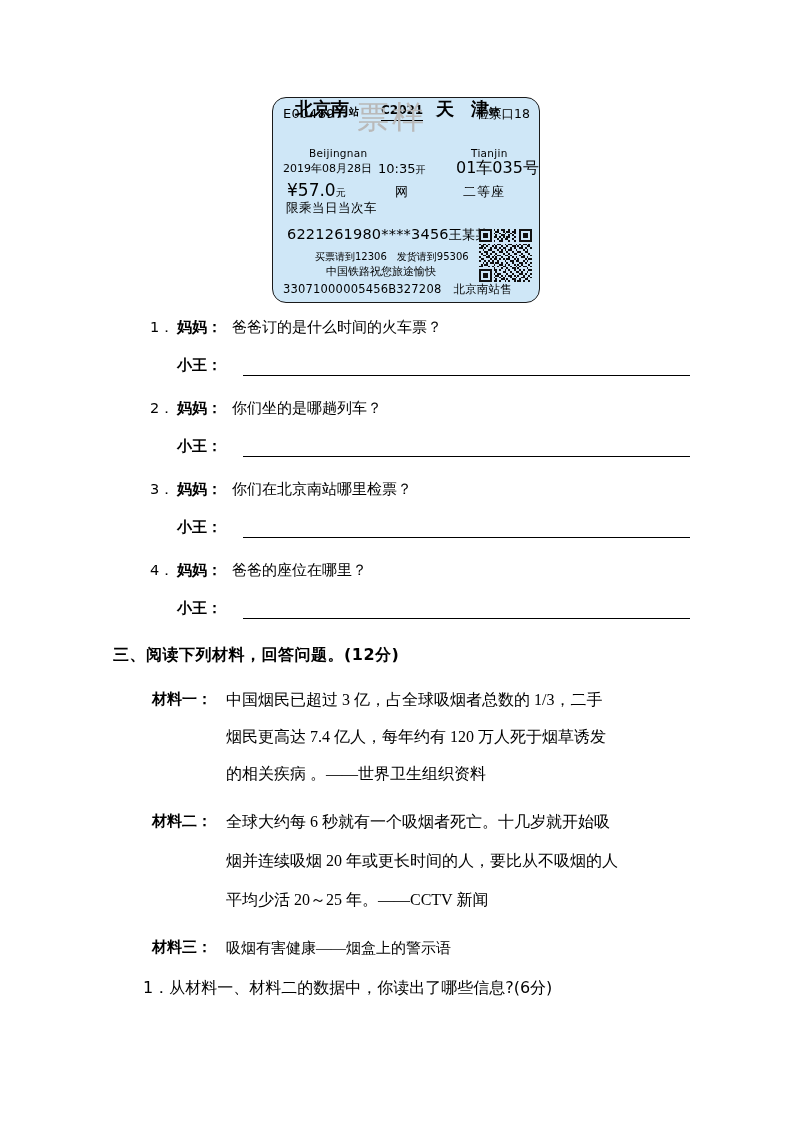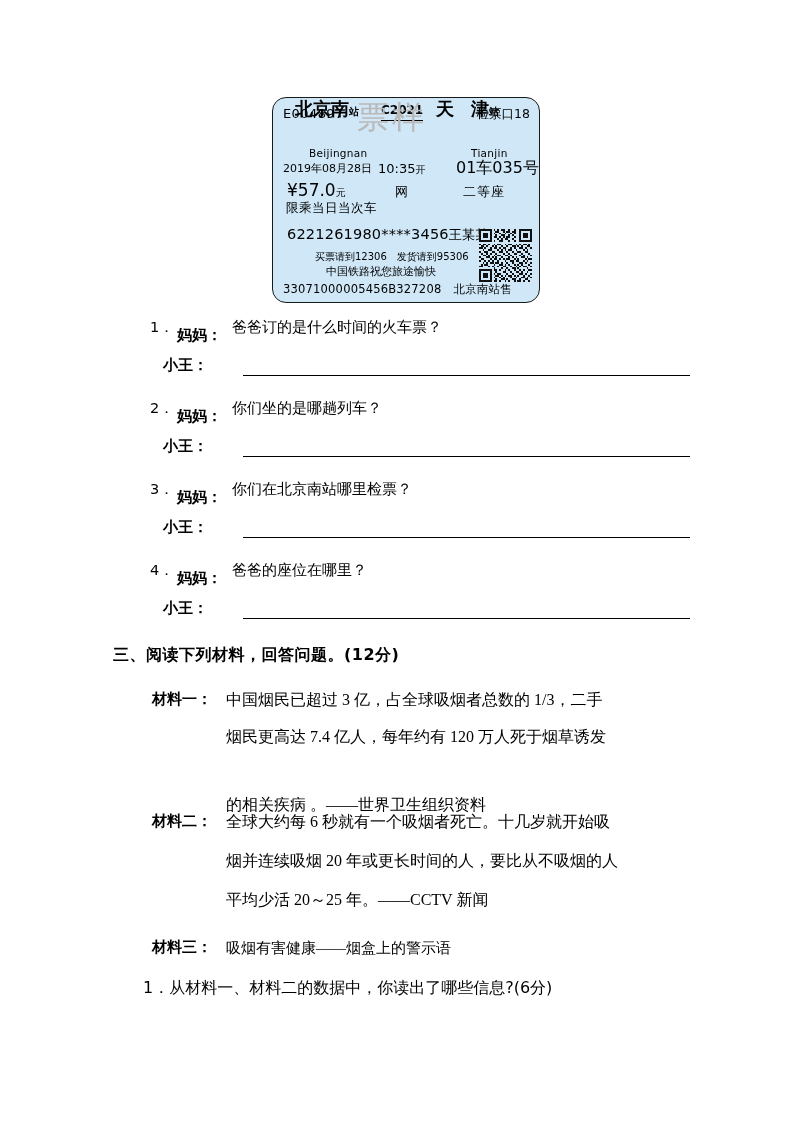--- a/index.html
+++ b/index.html
@@ -109,25 +109,25 @@
 
   
   .qa-block { position: absolute; left: 0; width: 794px; }
   .q-line {
     position: absolute;
     font-family: "DejaVu Sans", "Liberation Sans", sans-serif;
     font-size: 15px;
     white-space: nowrap;
   }
   .q-num { position: absolute; left: 150px; font-size: 14.5px; }
-  .q-speaker { position: absolute; left: 177px; font-weight: 700; margin-top: 8px; }
+  .q-speaker { position: absolute; left: 177px; font-weight: 700; }
   .q-text { position: absolute; left: 232px; }
 
   .a-speaker {
-    position: absolute; left: 163px; font-weight: 700;
+    position: absolute; left: 177px; font-weight: 700;
     font-family: "DejaVu Sans", "Liberation Sans", sans-serif;
     font-size: 15px; white-space: nowrap;
   }
   .a-blank {
     position: absolute;
     left: 243px;
     width: 447px;
     border-bottom: 1.3px solid #000;
     height: 0;
   }
@@ -489,21 +489,21 @@
   </div>
   <span class="a-speaker" style="top:599px;">小王：</span>
   <div class="a-blank" style="top:618px;"></div>
 </div>
 
 <div class="sec-head">三、阅读下列材料，回答问题。(12分)</div>
 
 <span class="mat-label" style="left:152px; top:690px;">材料一：</span>
 <span class="mat-line" style="left:226px; top:690px;">中国烟民已超过 3 亿，占全球吸烟者总数的 1/3，二手</span>
 <span class="mat-line" style="left:226px; top:727px;">烟民更高达 7.4 亿人，每年约有 120 万人死于烟草诱发</span>
-<span class="mat-line" style="left:226px; top:764px;margin-top:31px;">的相关疾病 。——世界卫生组织资料</span>
+<span class="mat-line" style="left:226px; top:764px;">的相关疾病 。——世界卫生组织资料</span>
 
 <span class="mat-label" style="left:152px; top:812px;">材料二：</span>
 <span class="mat-line" style="left:226px; top:812px;">全球大约每 6 秒就有一个吸烟者死亡。十几岁就开始吸</span>
 <span class="mat-line" style="left:226px; top:851px;">烟并连续吸烟 20 年或更长时间的人，要比从不吸烟的人</span>
 <span class="mat-line" style="left:226px; top:890px;">平均少活 20～25 年。——CCTV 新闻</span>
 
 <span class="mat-label" style="left:152px; top:938px;">材料三：</span>
 <span class="mat-line" style="left:226px; top:939px; font-size:15px;">吸烟有害健康——烟盒上的警示语</span>
 
 <div class="q-final">1．从材料一、材料二的数据中，你读出了哪些信息?(6分)</div>

